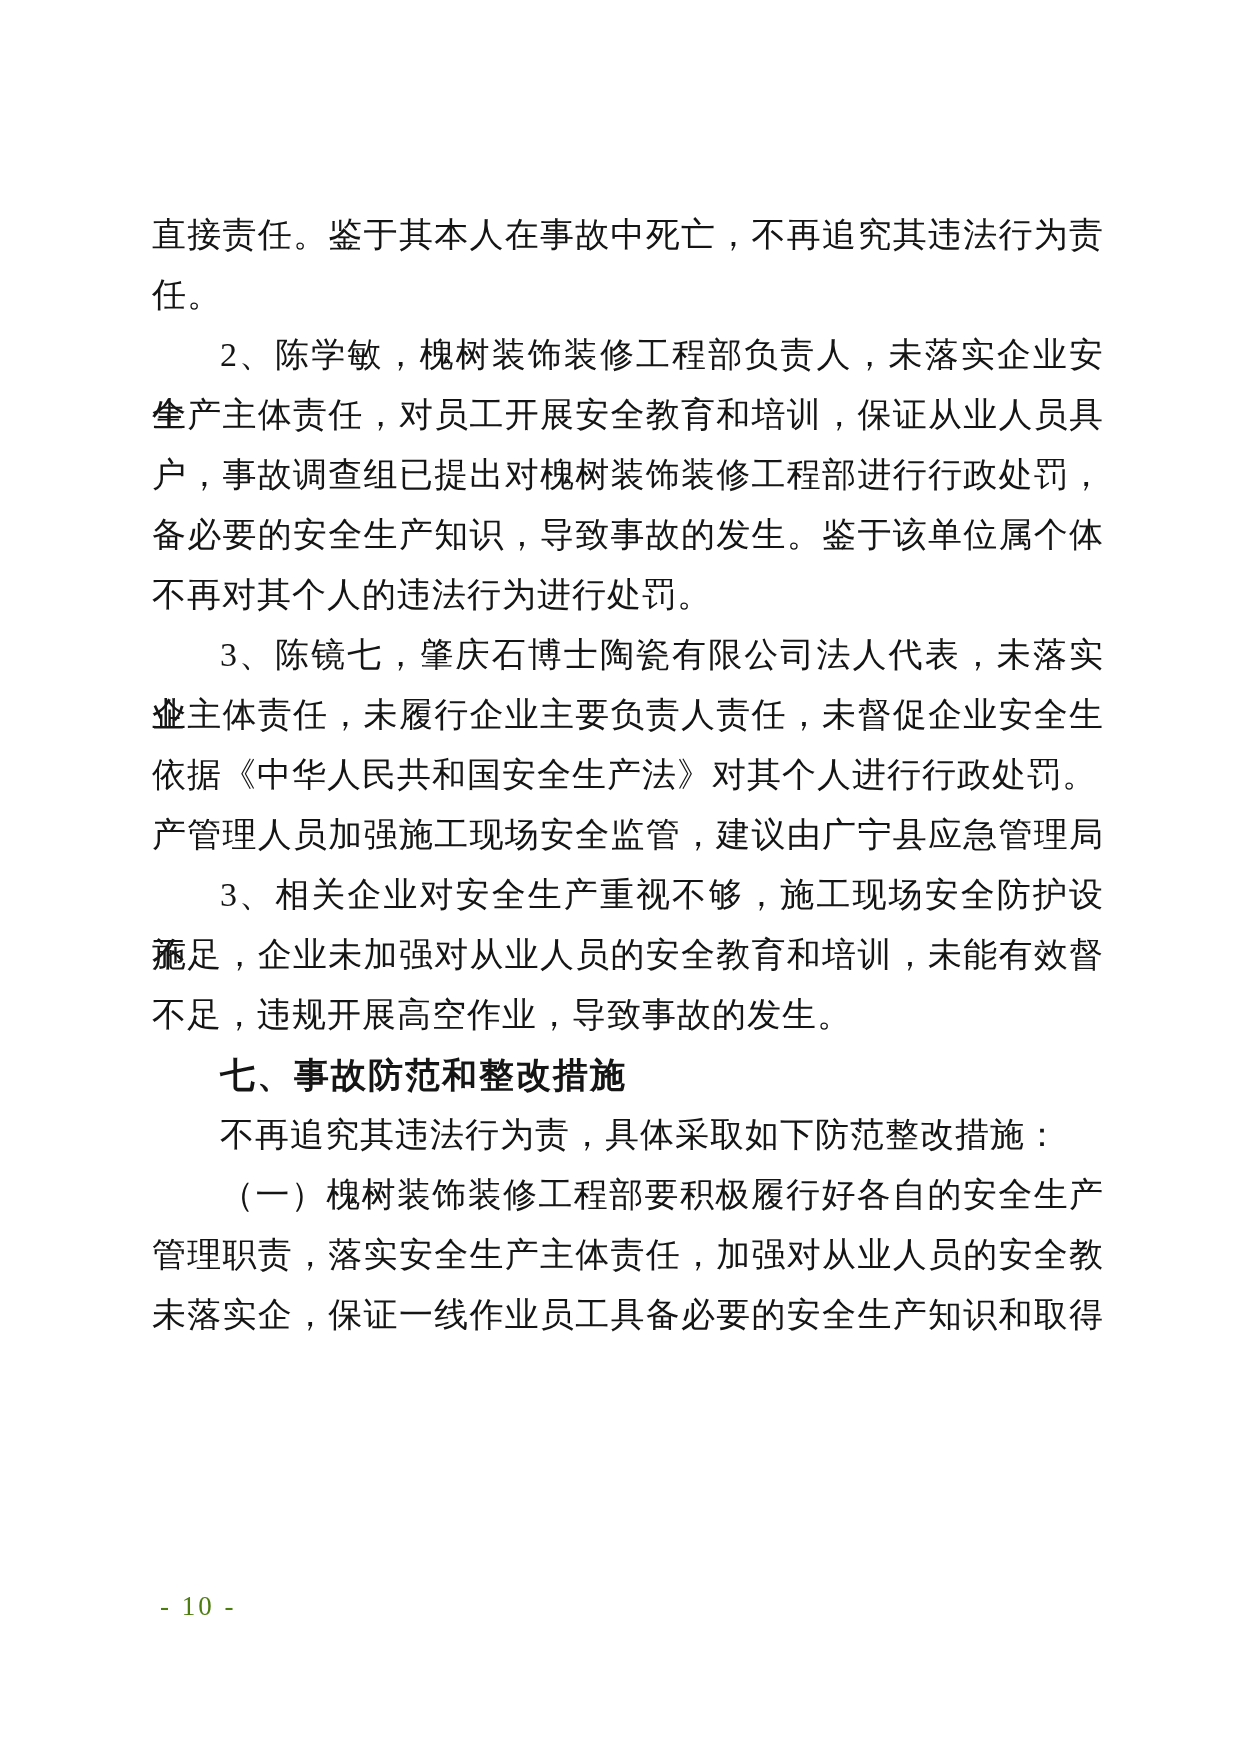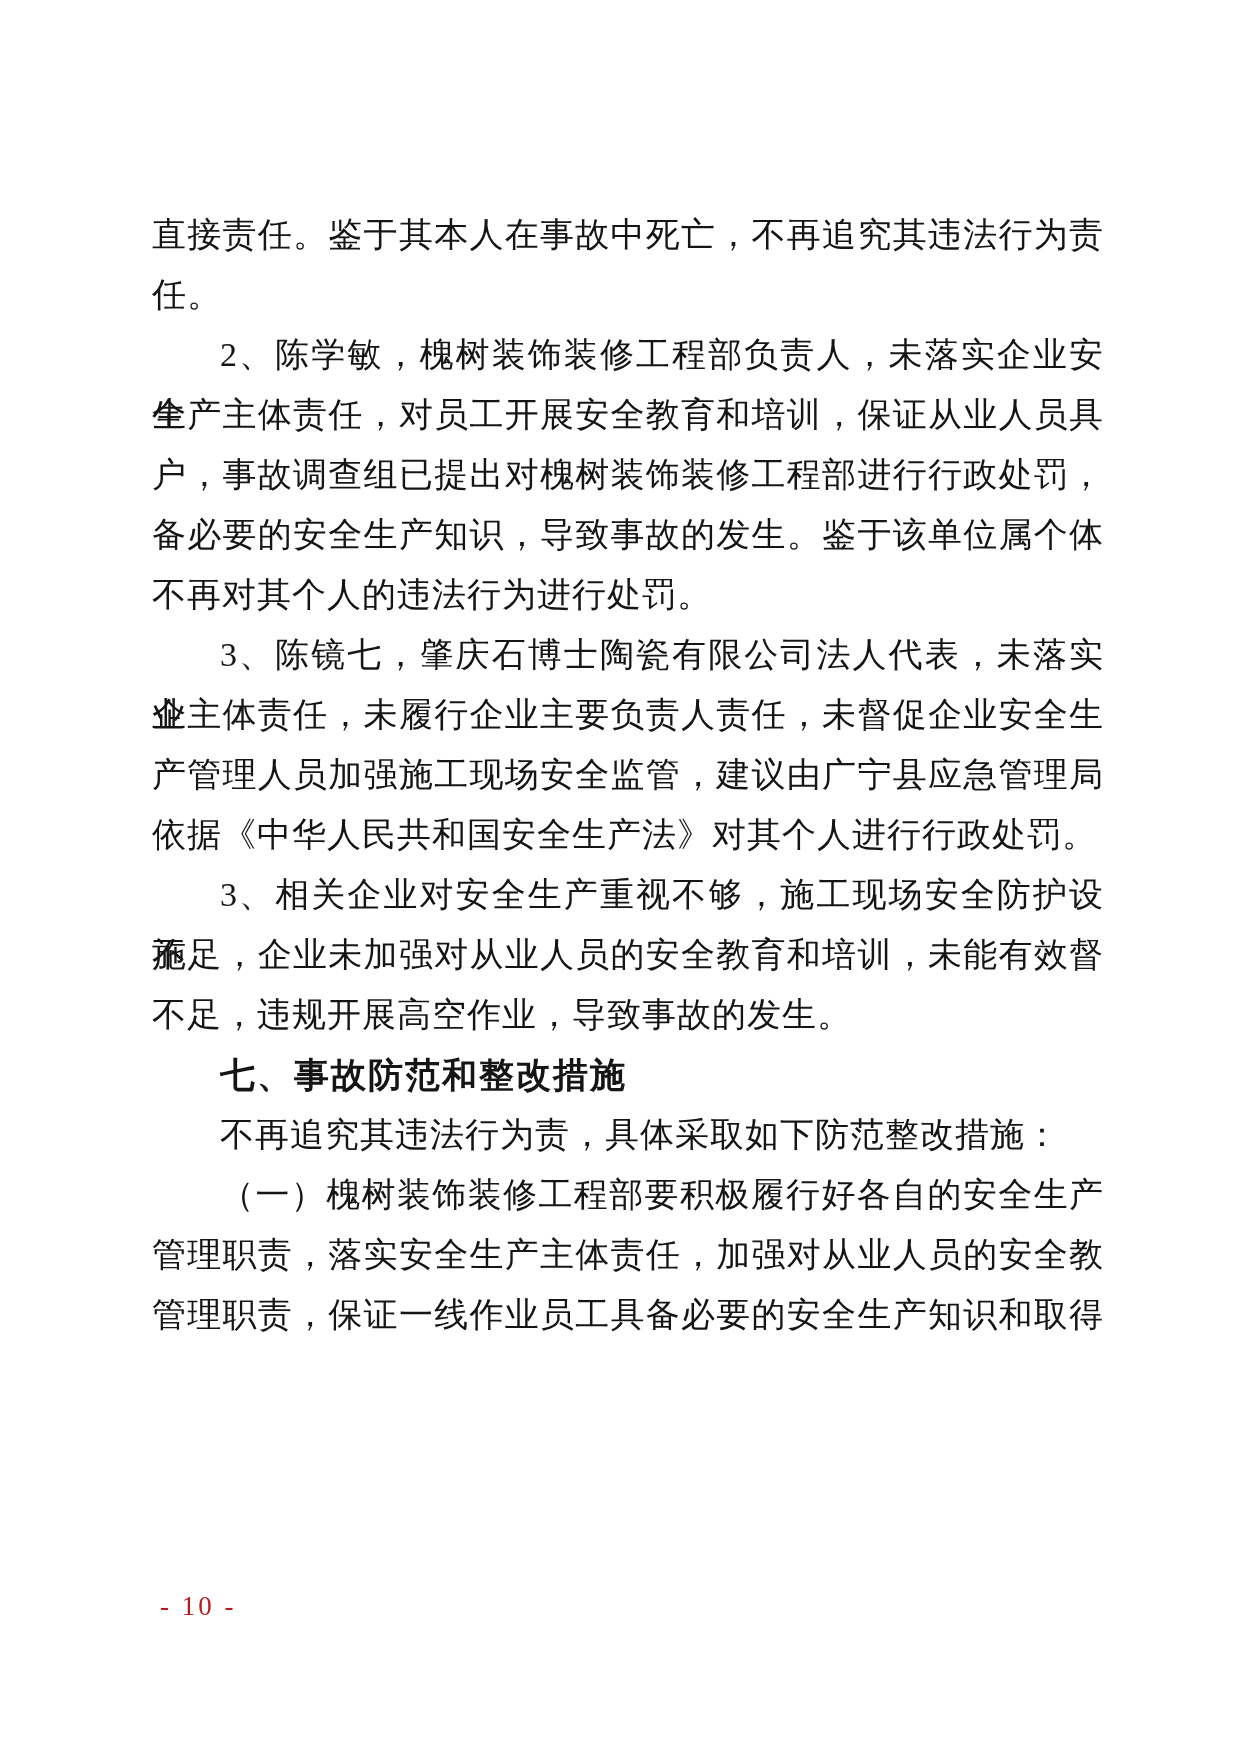--- a/index.html
+++ b/index.html
@@ -44,42 +44,42 @@
     letter-spacing: 2px;
   }
   .page-number {
     position: absolute;
     left: 160px;
     top: 1588px;
     font-size: 27px;
     letter-spacing: 3px;
     line-height: 36px;
     font-family: "Liberation Serif", serif;
-    color: #b91c1c;
+    color: #4d7c0f;
   }
 </style>
 </head>
 <body>
 
 <div class="page">
   <div class="content">
       <div class="line fill">直接责任。鉴于其本人在事故中死亡，不再追究其违法行为责</div>
       <div class="line">任。</div>
       <div class="line fill indent">2、陈学敏，槐树装饰装修工程部负责人，未落实企业安全</div>
       <div class="line fill">生产主体责任，对员工开展安全教育和培训，保证从业人员具</div>
       <div class="line fill">户，事故调查组已提出对槐树装饰装修工程部进行行政处罚，</div>
       <div class="line fill">备必要的安全生产知识，导致事故的发生。鉴于该单位属个体</div>
       <div class="line">不再对其个人的违法行为进行处罚。</div>
       <div class="line fill indent">3、陈镜七，肇庆石博士陶瓷有限公司法人代表，未落实企</div>
       <div class="line fill">业主体责任，未履行企业主要负责人责任，未督促企业安全生</div>
+      <div class="line">依据《中华人民共和国安全生产法》对其个人进行行政处罚。</div>
       <div class="line fill">产管理人员加强施工现场安全监管，建议由广宁县应急管理局</div>
-      <div class="line">依据《中华人民共和国安全生产法》对其个人进行行政处罚。</div>
       <div class="line fill indent">3、相关企业对安全生产重视不够，施工现场安全防护设施</div>
       <div class="line fill">不足，企业未加强对从业人员的安全教育和培训，未能有效督</div>
       <div class="line">不足，违规开展高空作业，导致事故的发生。</div>
       <div class="line indent heading">七、事故防范和整改措施</div>
       <div class="line indent">不再追究其违法行为责，具体采取如下防范整改措施：</div>
       <div class="line fill indent">（一）槐树装饰装修工程部要积极履行好各自的安全生产</div>
       <div class="line fill">管理职责，落实安全生产主体责任，加强对从业人员的安全教</div>
-      <div class="line fill">管理职责，保证一线作业员工具备必要的安全生产知识和取得</div>
+      <div class="line fill">未落实企，保证一线作业员工具备必要的安全生产知识和取得</div>
     </div>
   <div class="page-number">- 10 -</div>
 </div>
 
 </body></html>

